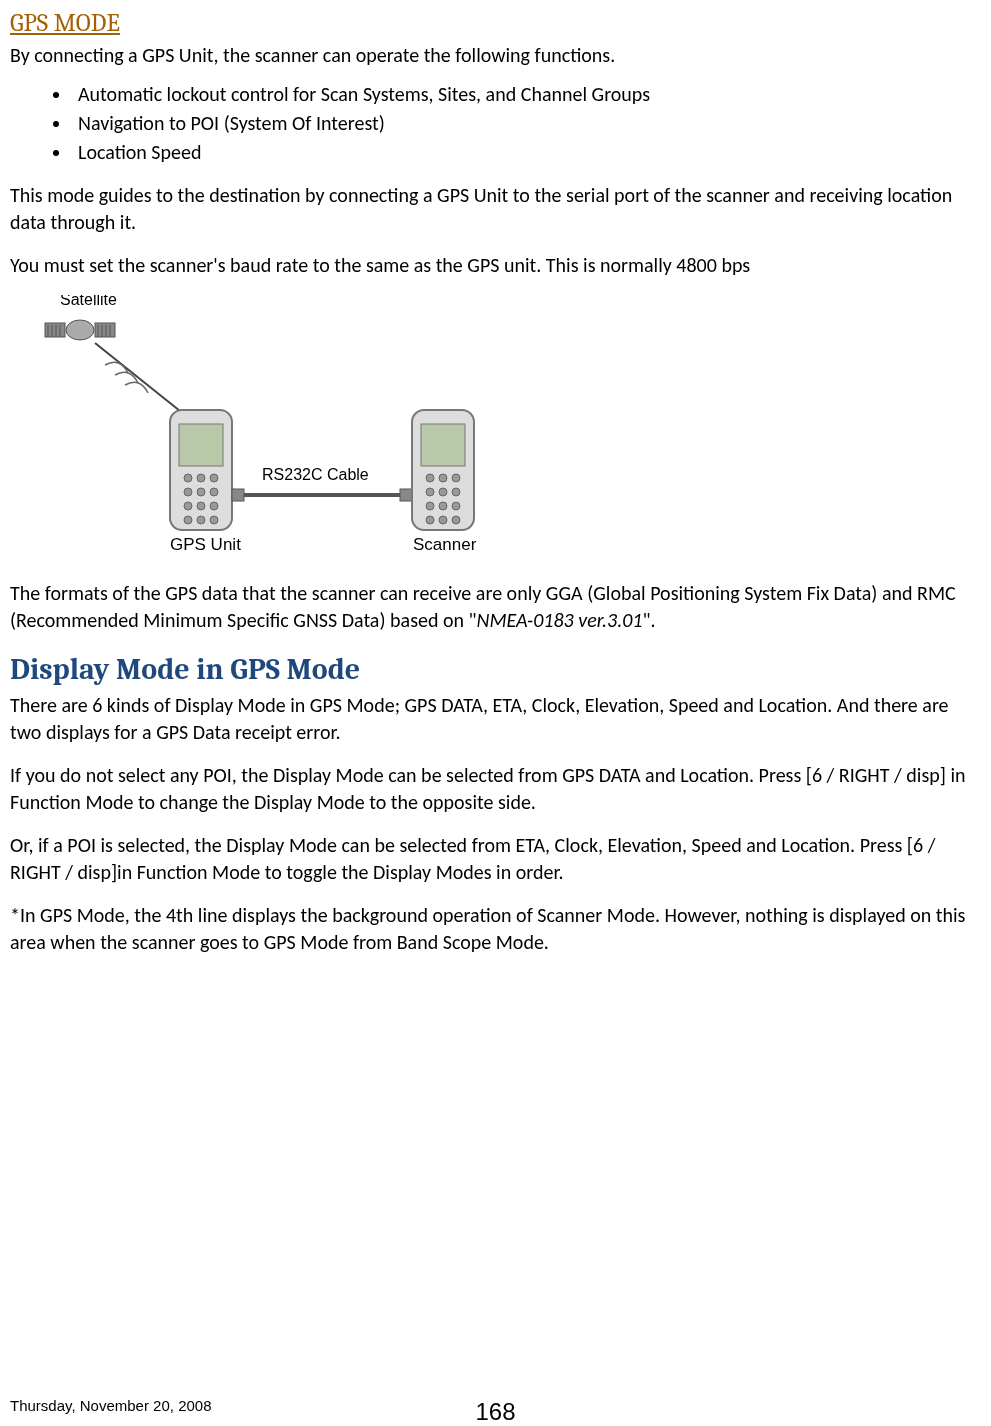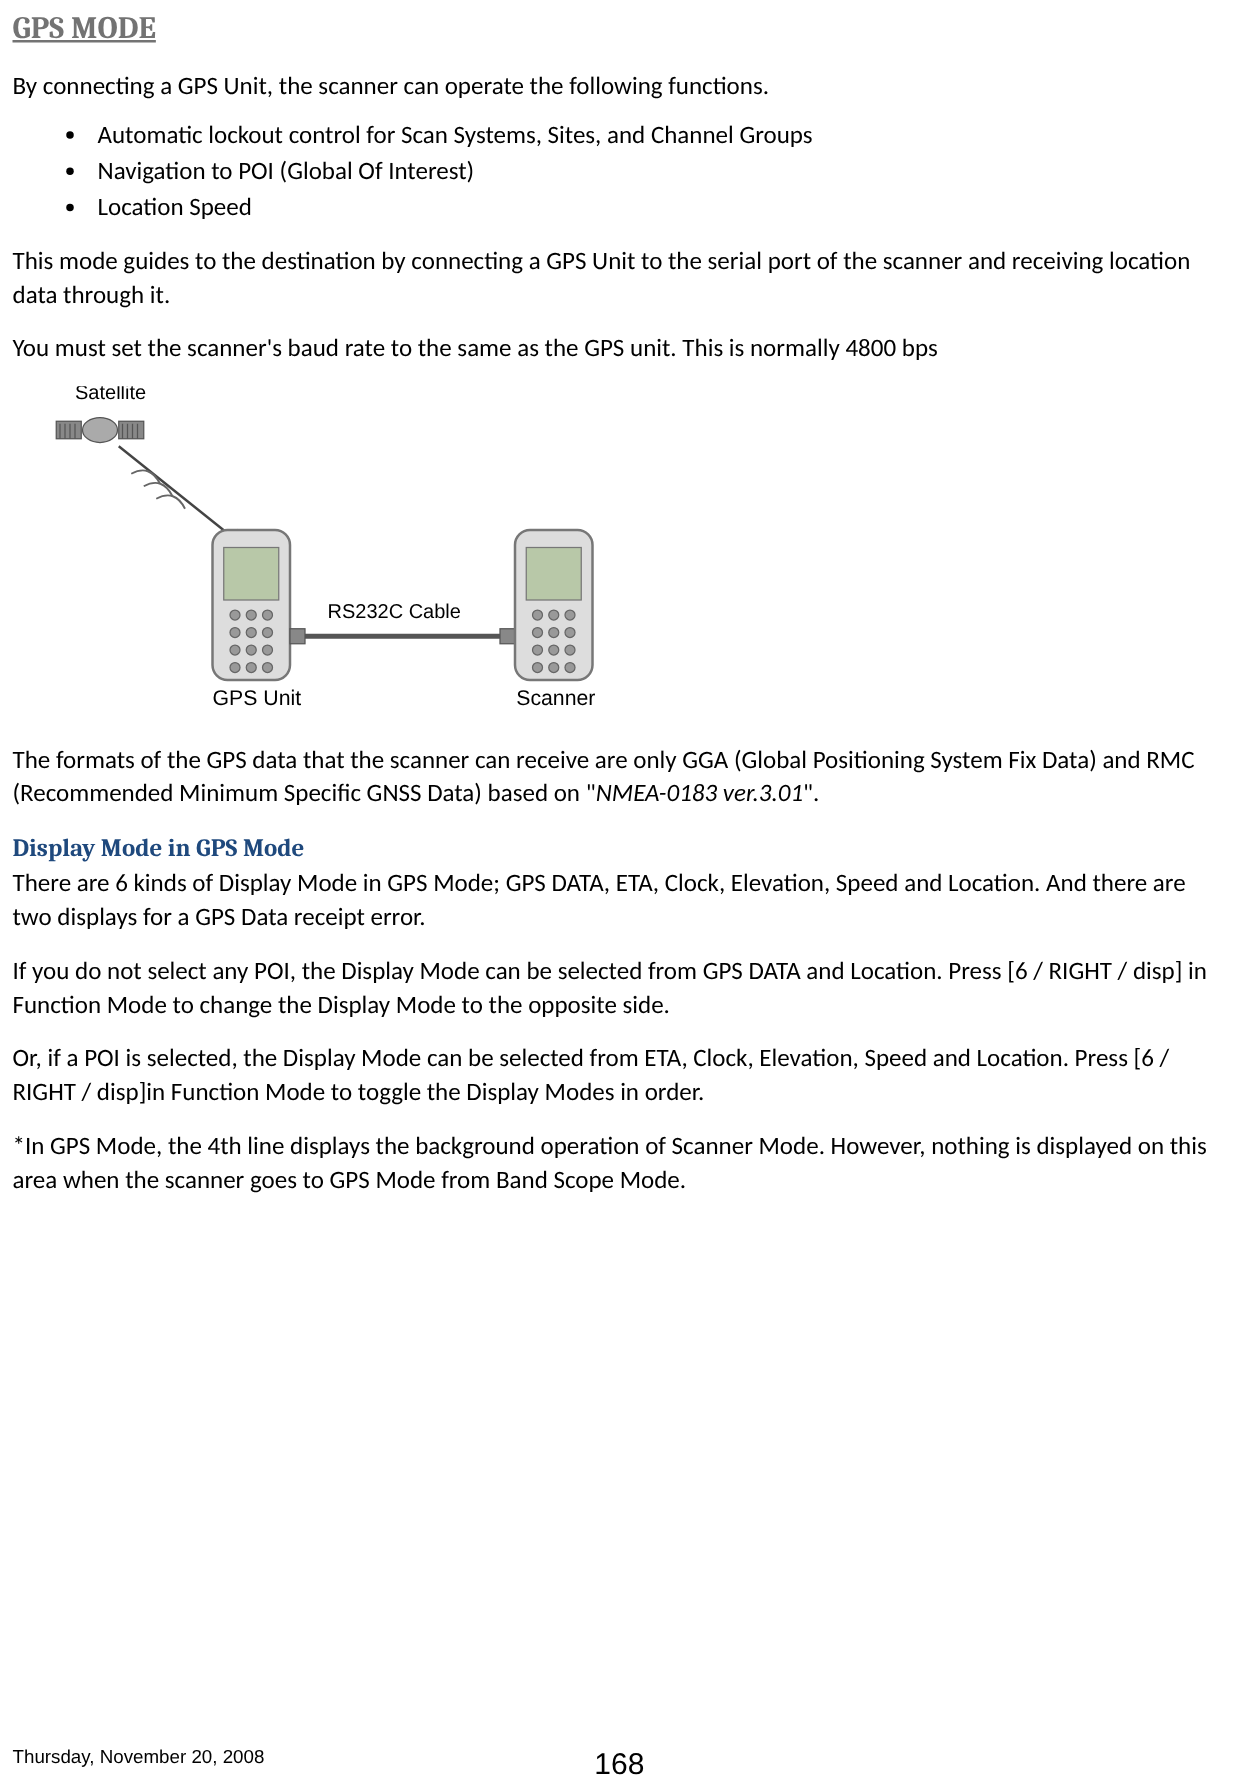--- a/index.html
+++ b/index.html
@@ -9,28 +9,28 @@
     color: #000;
     margin: 0;
     padding: 6px 10px 10px 10px;
     width: 971px;
     position: relative;
     min-height: 1410px;
   }
   h1 {
     font-family: Cambria, Georgia, serif;
     font-size: 25px;
-    font-weight: bold;
-    color: #737373;
-    margin: 0 0 16px 0;
+    font-weight: normal;
+    color: #a16207;
+    margin: 0 0 2px 0;
     text-decoration: underline;
   }
   h2 {
     font-family: Cambria, Georgia, serif;
-    font-size: 20px;
+    font-size: 30px;
     font-weight: bold;
     color: #1F497D;
     margin: 14px 0 2px 0;
   }
   p {
     margin: 0 0 16px 0;
   }
   p.intro {
     margin-bottom: 12px;
   }
@@ -64,21 +64,21 @@
   }
   em { font-style: italic; }
 </style>
 </head>
 <body>
 
 <h1>GPS MODE</h1>
 <p class="intro">By connecting a GPS Unit, the scanner can operate the following functions.</p>
 <ul>
   <li>Automatic lockout control for Scan Systems, Sites, and Channel Groups</li>
-  <li>Navigation to POI (Global Of Interest)</li>
+  <li>Navigation to POI (System Of Interest)</li>
   <li>Location Speed</li>
 </ul>
 
 <p>This mode guides to the destination by connecting a GPS Unit to the serial port of the scanner and receiving location data through it.</p>
 <p>You must set the scanner's baud rate to the same as the GPS unit. This is normally 4800 bps</p>
 
 <div class="diagram-wrap">
   <svg class="diagram" width="530" height="260" viewBox="0 0 530 260">
 
     <g>

